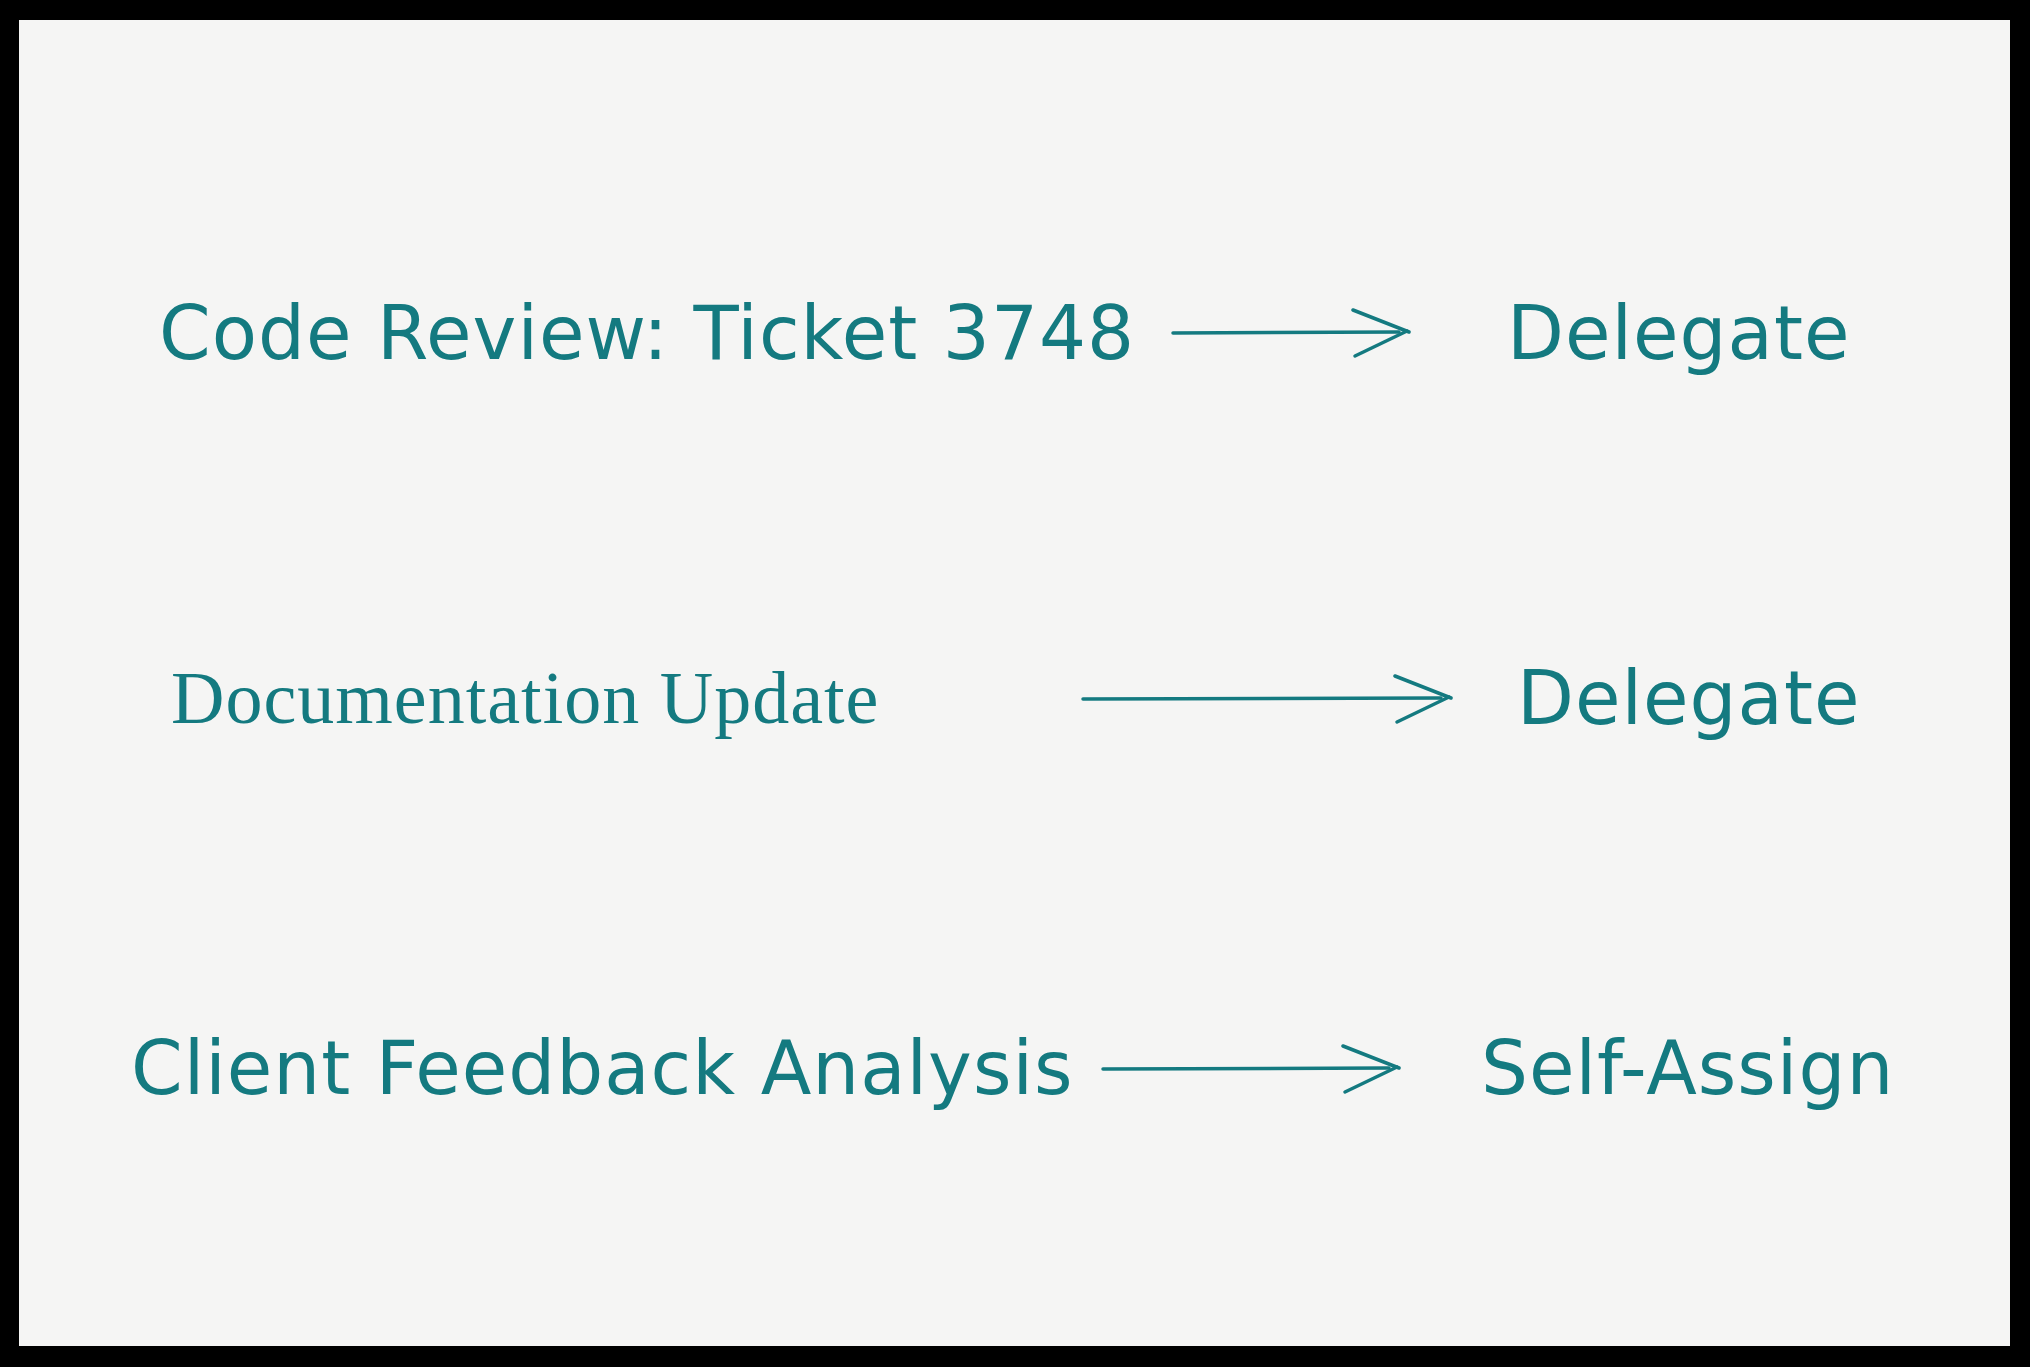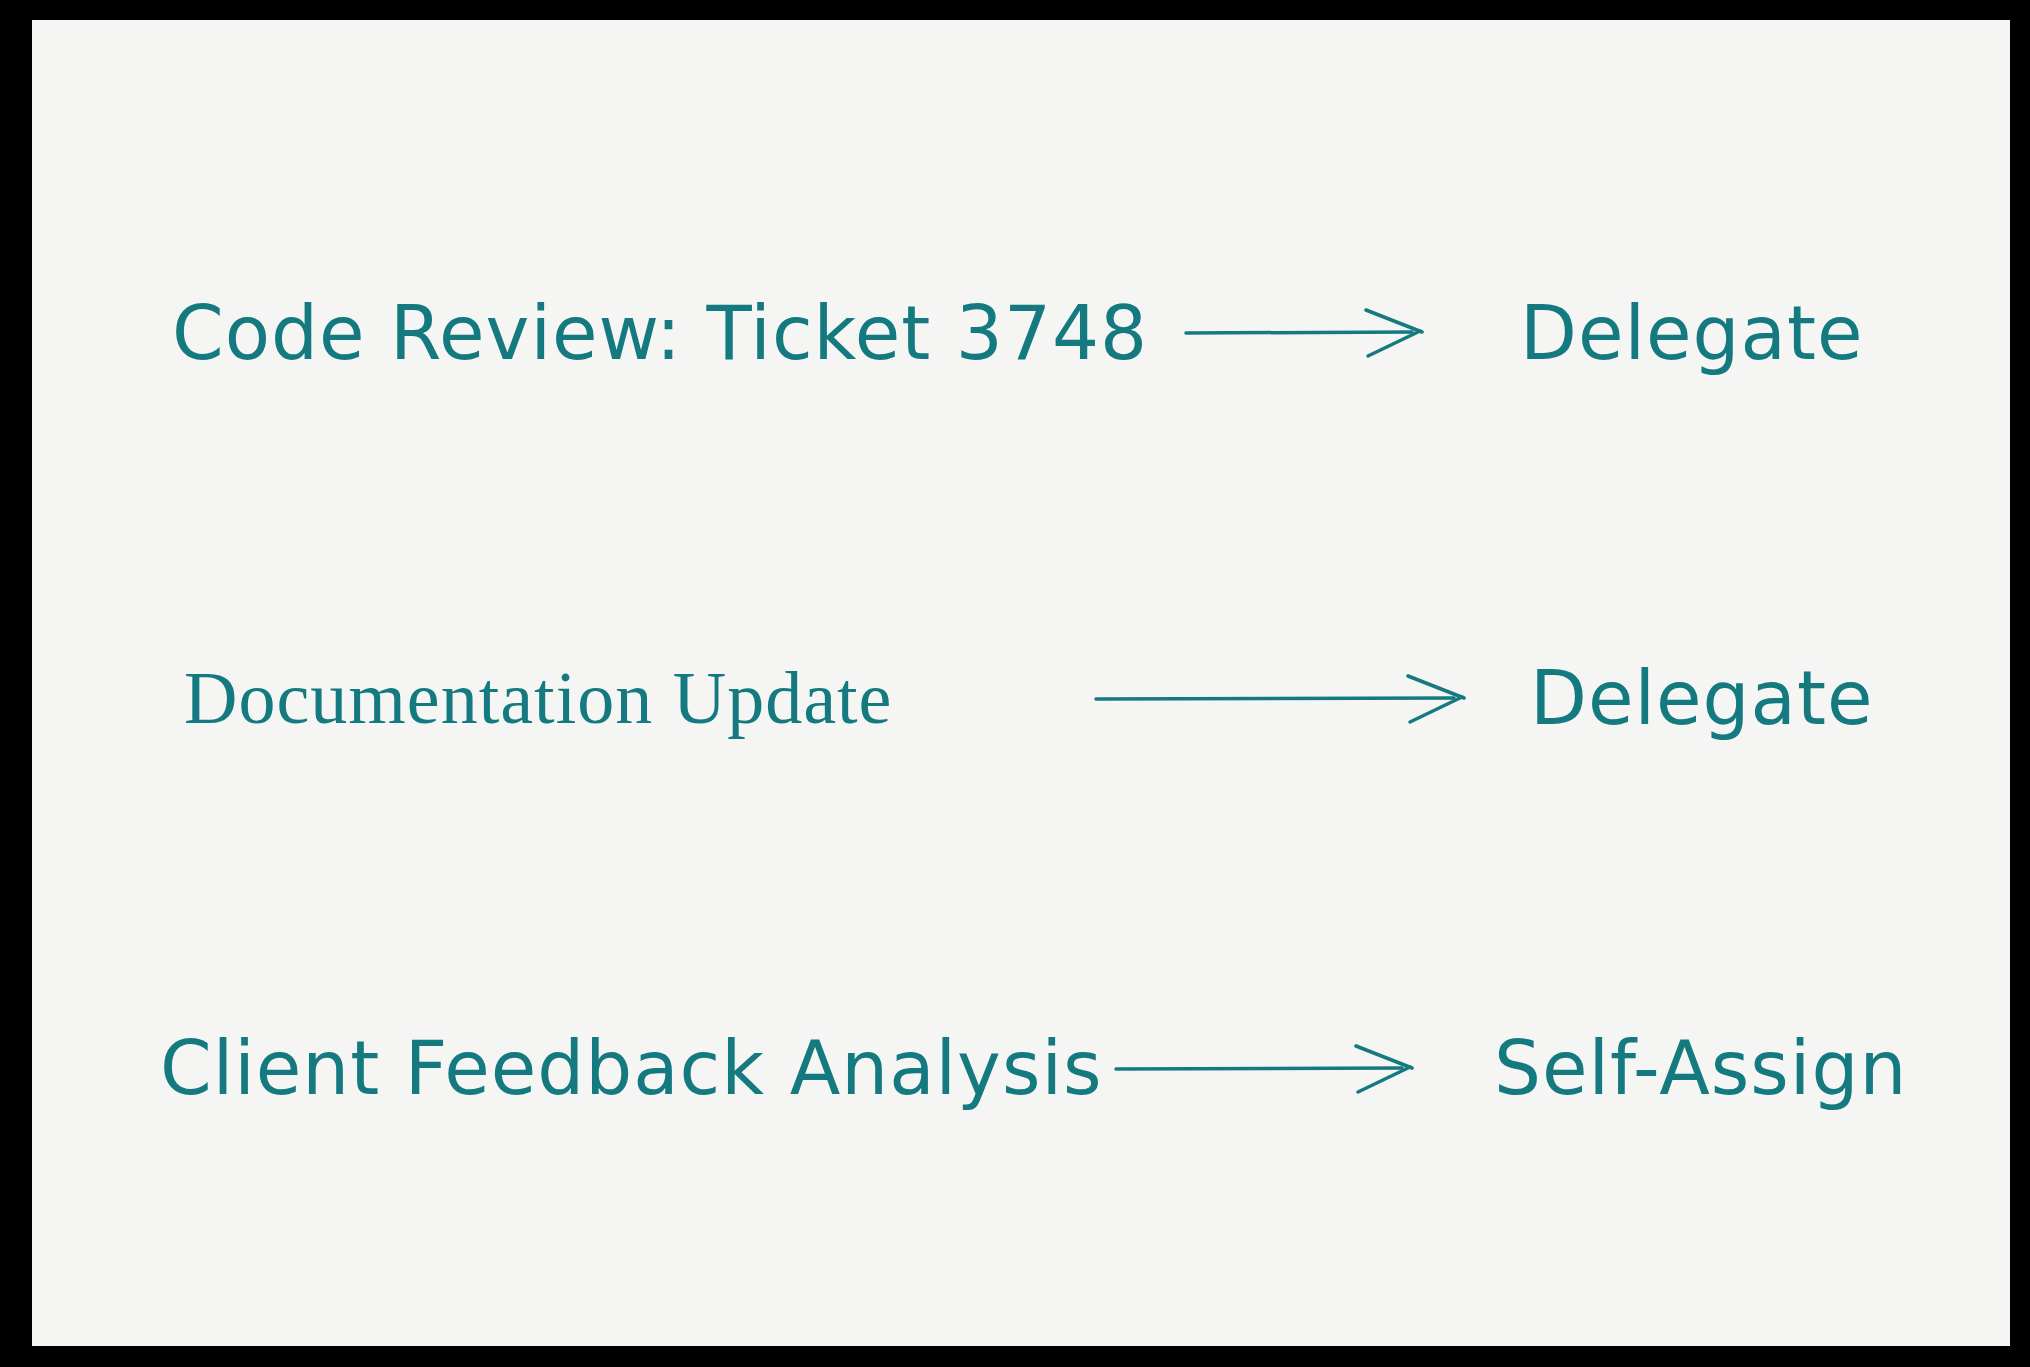--- a/index.html
+++ b/index.html
@@ -14,21 +14,20 @@
     overflow: hidden;
     font-family: "DejaVu Sans", sans-serif;
   }
   .canvas {
     position: absolute;
     top: 20px;
     left: 19px;
     right: 20px;
     bottom: 21px;
     background: #f5f5f4;
-    margin-left: 13px;
   }
   .task-row {
     position: absolute;
     left: 0;
     width: 100%;
     height: 110px;
   }
   .hand-text {
     position: absolute;
     top: 0;
@@ -55,21 +54,21 @@
   .row-1 { top: 258px; }
   .row-2 { top: 623px; }
   .row-3 { top: 993px; }
   
   .row-1 .task-label       { left: 140px; }
   .row-1 .arrow            { left: 1152px; }
   .row-1 .assignment-label { left: 1488px; }
   .row-2 .task-label       { left: 152px; font-family: Liberation Serif, serif; }
   .row-2 .arrow            { left: 1062px; }
   .row-2 .assignment-label { left: 1498px; }
-  .row-3 .task-label       { left: 128px; text-align: center; }
+  .row-3 .task-label       { left: 112px; text-align: center; }
   .row-3 .arrow            { left: 1082px; }
   .row-3 .assignment-label { left: 1462px; }
 </style>
 </head>
 <body style="background: rgb(0, 0, 0);">
 
 <div class="canvas" style="background: rgb(245, 245, 244);">
 
   <div class="task-row row-1">
     <div class="hand-text task-label">Code Review: Ticket 3748</div>

